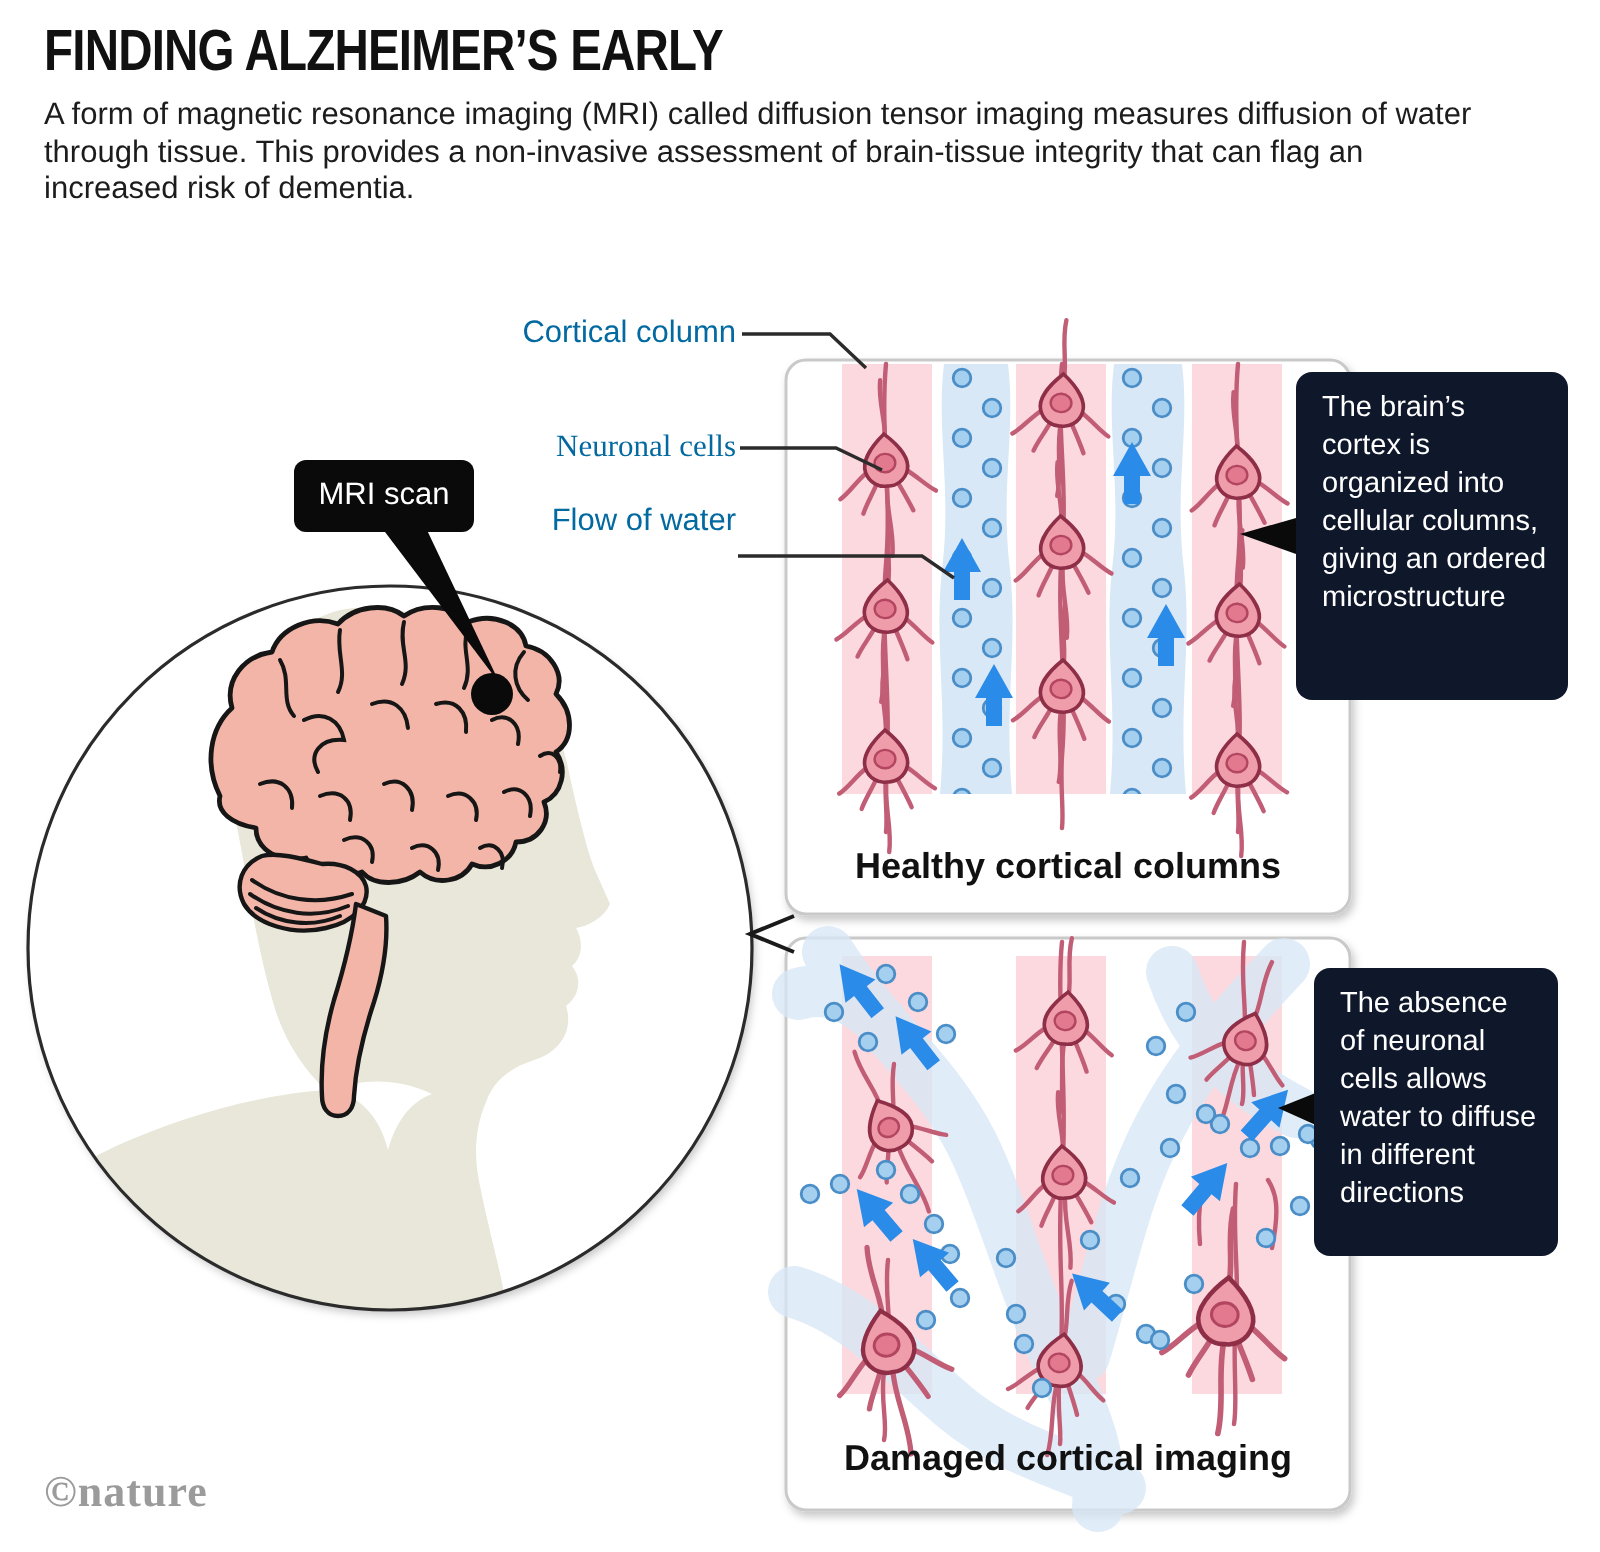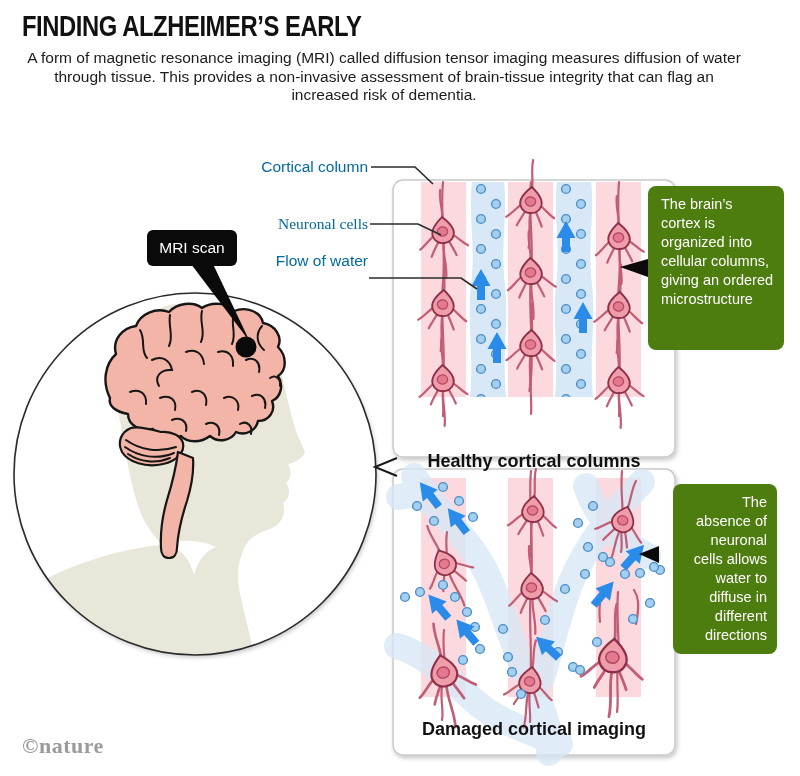--- a/index.html
+++ b/index.html
@@ -1,34 +1,34 @@
 <!DOCTYPE html>
 <html><head>
 <meta charset="utf-8">
 <style>
   html,body{margin:0;padding:0;background:#fff;}
   .stage{position:relative;width:800px;height:776px;background:#fff;overflow:hidden;
          font-family:"Liberation Sans",sans-serif;color:#1a1a1a;}
   .abs{position:absolute;}
   .title{left:22px;top:10px;font-size:29px;font-weight:800;letter-spacing:-0.5px;
          transform:scaleX(0.82);transform-origin:left top;white-space:nowrap;color:#111;}
-  .intro{left:22px;top:49px;width:724px;font-size:15.5px;line-height:18.5px;color:#1c1c1c;text-align:center;}
+  .intro{left:22px;top:49px;width:724px;font-size:15.5px;line-height:18.5px;color:#1c1c1c;}
   .lbl{right:432px;font-size:15.5px;white-space:nowrap;color:#0369a1;}
   .lbl.cortical{top:158px;}
   .lbl.neuronal{top:215px;font-family:Liberation Serif, serif;}
   .lbl.flow{top:252px;}
   .mri-tag{left:127px;top:230px;width:90px;height:36px;background:#0a0a0a;border-radius:6px;
            color:#fff;font-size:15.5px;display:flex;align-items:center;justify-content:center;margin-left:20px;}
   .caption{left:393px;width:282px;text-align:center;font-size:18px;font-weight:800;color:#111;}
-  .caption.healthy{top:423px;margin-top:28px;}
+  .caption.healthy{top:423px;}
   .caption.damaged{top:719px;}
-  .callout{background:#4d7c0f;color:#fff;border-radius:8px;font-size:14.5px;line-height:19px;
+  .callout{background:#0f172a;color:#fff;border-radius:8px;font-size:14.5px;line-height:19px;
            padding:9px 10px 9px 13px;box-sizing:border-box;}
   .callout.one{left:648px;top:186px;width:136px;min-height:164px;}
-  .callout.two{left:673px;top:484px;width:104px;min-height:144px;text-align:right;}
+  .callout.two{left:657px;top:484px;width:122px;min-height:144px;}
   .credit{left:22px;top:733px;font-family:Liberation Serif, serif;font-weight:700;
           font-size:22px;color:#9b9b9b;letter-spacing:0.5px;}
   svg{position:absolute;left:0;top:0;}
   .proc{stroke:#c25d76;stroke-width:2.2;fill:none;stroke-linecap:round;}
   .gyri{stroke:#161616;stroke-width:2;fill:none;stroke-linecap:round;}
   .lline{stroke:#2b2b2b;stroke-width:1.7;fill:none;}
 </style>
 </head>
 <body>
 

